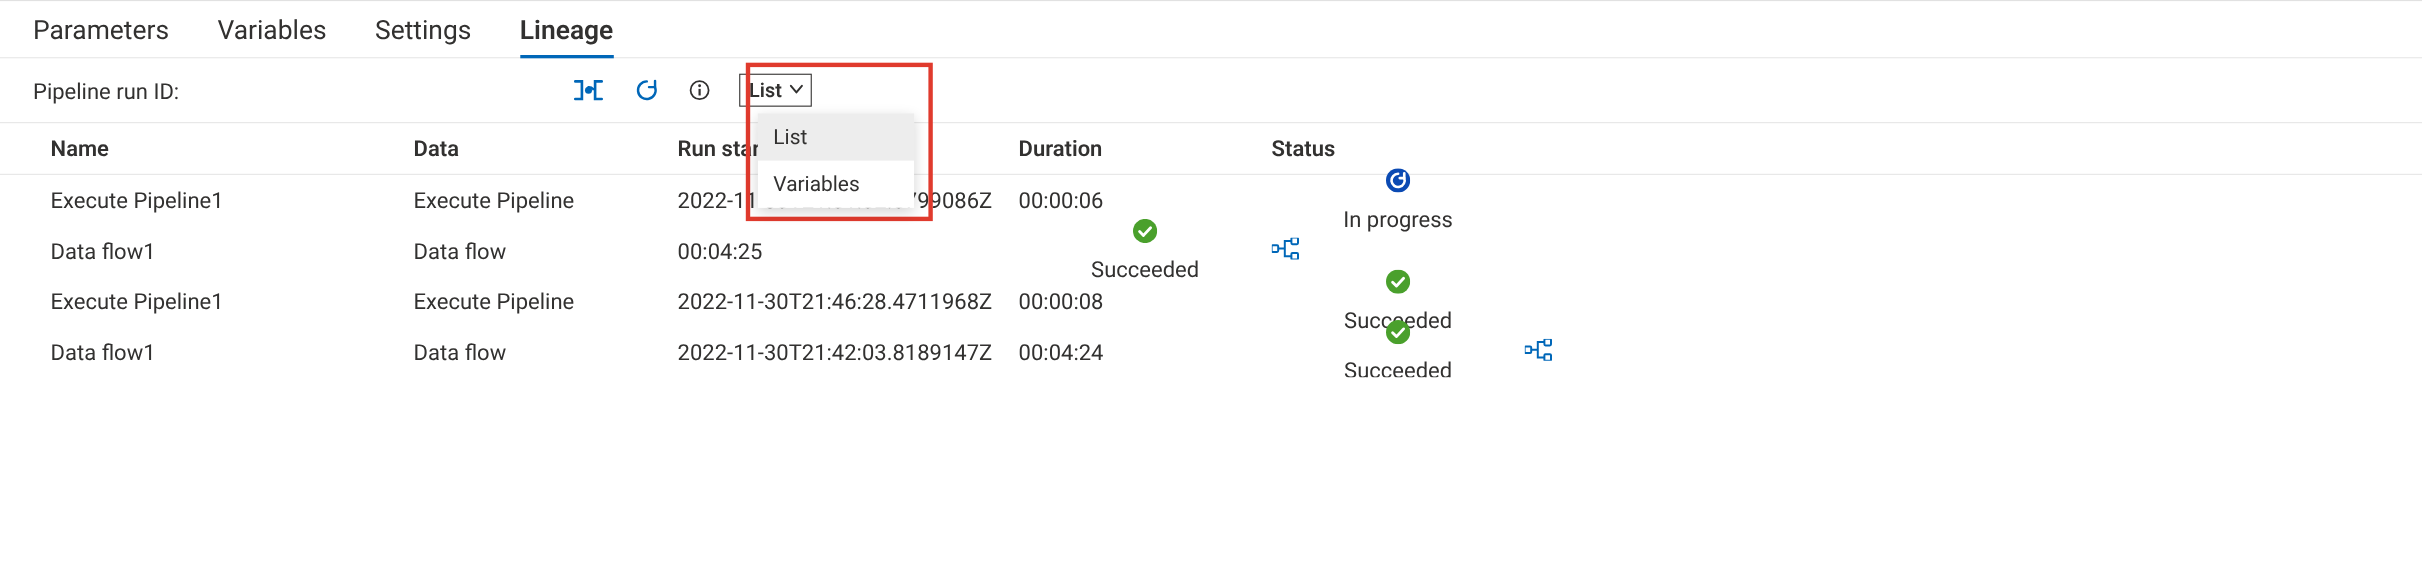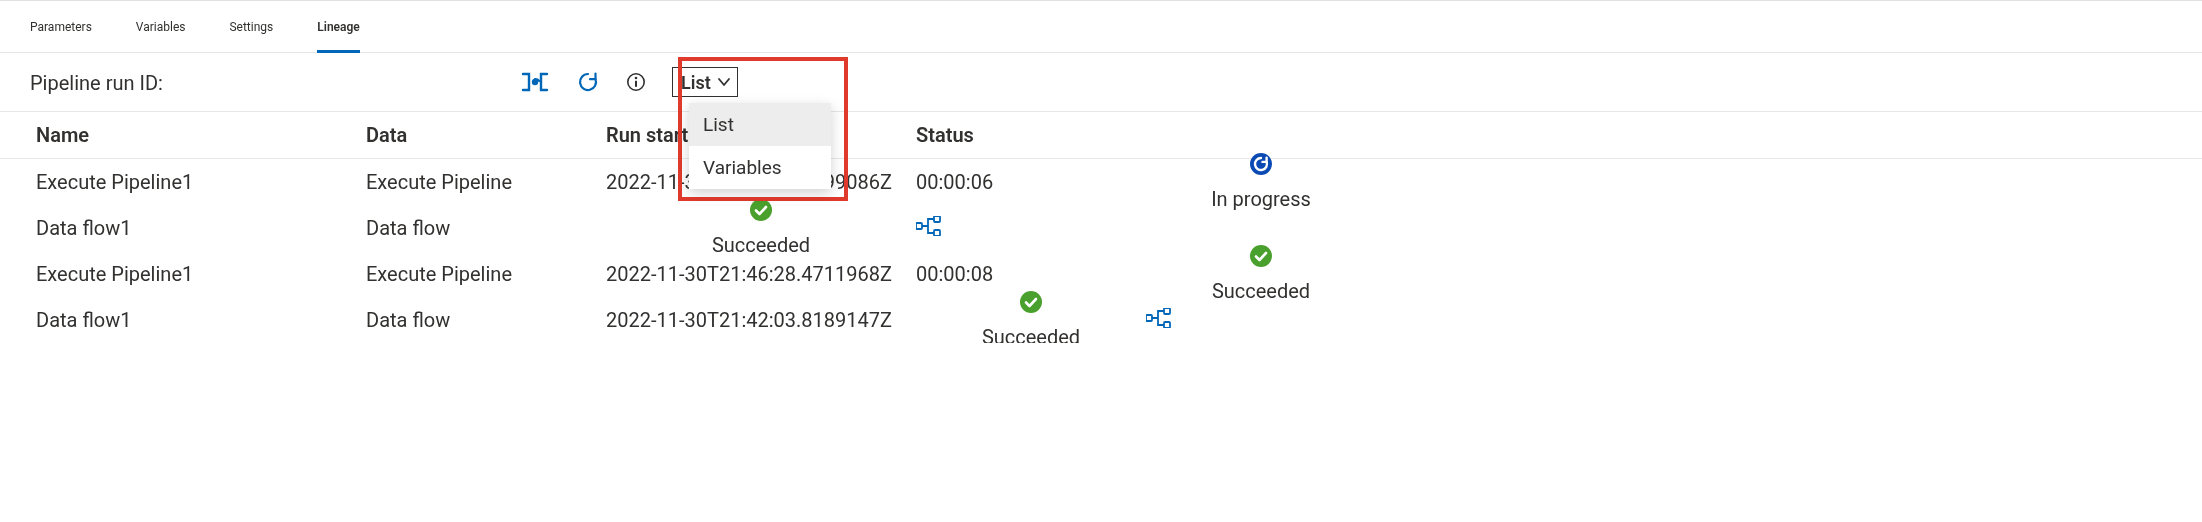--- a/index.html
+++ b/index.html
@@ -14,21 +14,21 @@
   .top-line { border-top: 1px solid #e1e1e1; }
   .tabs {
     display: flex;
     align-items: center;
     gap: 44px;
     padding: 0 30px;
     height: 52px;
     border-bottom: 1px solid #e6e6e6;
   }
   .tab {
-    font-size: 12px;
+    font-size: 24px;
     color: #323130;
     height: 52px;
     display: flex;
     align-items: center;
     cursor: pointer;
     border-bottom: 3px solid transparent;
     padding-top: 3px;
   }
   .tab.active {
     font-weight: 600;
@@ -101,21 +101,21 @@
   .thead, .trow {
     display: grid;
     grid-template-columns:
       330px   
       240px   
       310px   
       230px   
       230px   
       200px;  
     align-items: center;
-    padding: 0 16px 0 36px;
+    padding: 0 16px 0 46px;
   }
   .thead {
     height: 48px;
     border-top: 1px solid #e6e6e6;
     border-bottom: 1px solid #e6e6e6;
     font-weight: 600;
     font-size: 20px;
   }
   .trow {
     height: 46px;
@@ -183,39 +183,41 @@
   </div>
 
   <div class="highlight-box"></div>
 </div>
 
 <div class="table">
   <div class="thead">
     <div class="cell">Name</div>
     <div class="cell">Data</div>
     <div class="cell">Run start</div>
+    <div class="cell">Duration</div>
     <div class="cell">Status</div>
   </div>
   <div id="rows">
       <div class="trow">
         <div class="cell">Execute Pipeline1</div>
         <div class="cell">Execute Pipeline</div>
         <div class="cell">2022-11-30T21:51:02.5799086Z</div>
         <div class="cell">00:00:06</div>
         <div class="cell status-cell">
           <span class="status-icon"><svg width="22" height="22">
               <use href="#sym-inprogress"></use>
             </svg></span>
           <span>In progress</span>
         </div>
         <div class="cell lineage-cell"></div>
       </div>
       <div class="trow">
         <div class="cell">Data flow1</div>
         <div class="cell">Data flow</div>
+        <div class="cell">00:04:25</div>
         <div class="cell status-cell">
           <span class="status-icon"><svg width="22" height="22">
               <use href="#sym-success"></use>
             </svg></span>
           <span>Succeeded</span>
         </div>
         <div class="cell lineage-cell">
           <span class="lineage-icon"><svg width="26" height="20">
               <use href="#sym-lineage"></use>
             </svg></span>
@@ -231,20 +233,21 @@
               <use href="#sym-success"></use>
             </svg></span>
           <span>Succeeded</span>
         </div>
         <div class="cell lineage-cell"></div>
       </div>
       <div class="trow">
         <div class="cell">Data flow1</div>
         <div class="cell">Data flow</div>
         <div class="cell">2022-11-30T21:42:03.8189147Z</div>
+        <div class="cell">00:04:24</div>
         <div class="cell status-cell">
           <span class="status-icon"><svg width="22" height="22">
               <use href="#sym-success"></use>
             </svg></span>
           <span>Succeeded</span>
         </div>
         <div class="cell lineage-cell">
           <span class="lineage-icon"><svg width="26" height="20">
               <use href="#sym-lineage"></use>
             </svg></span>

